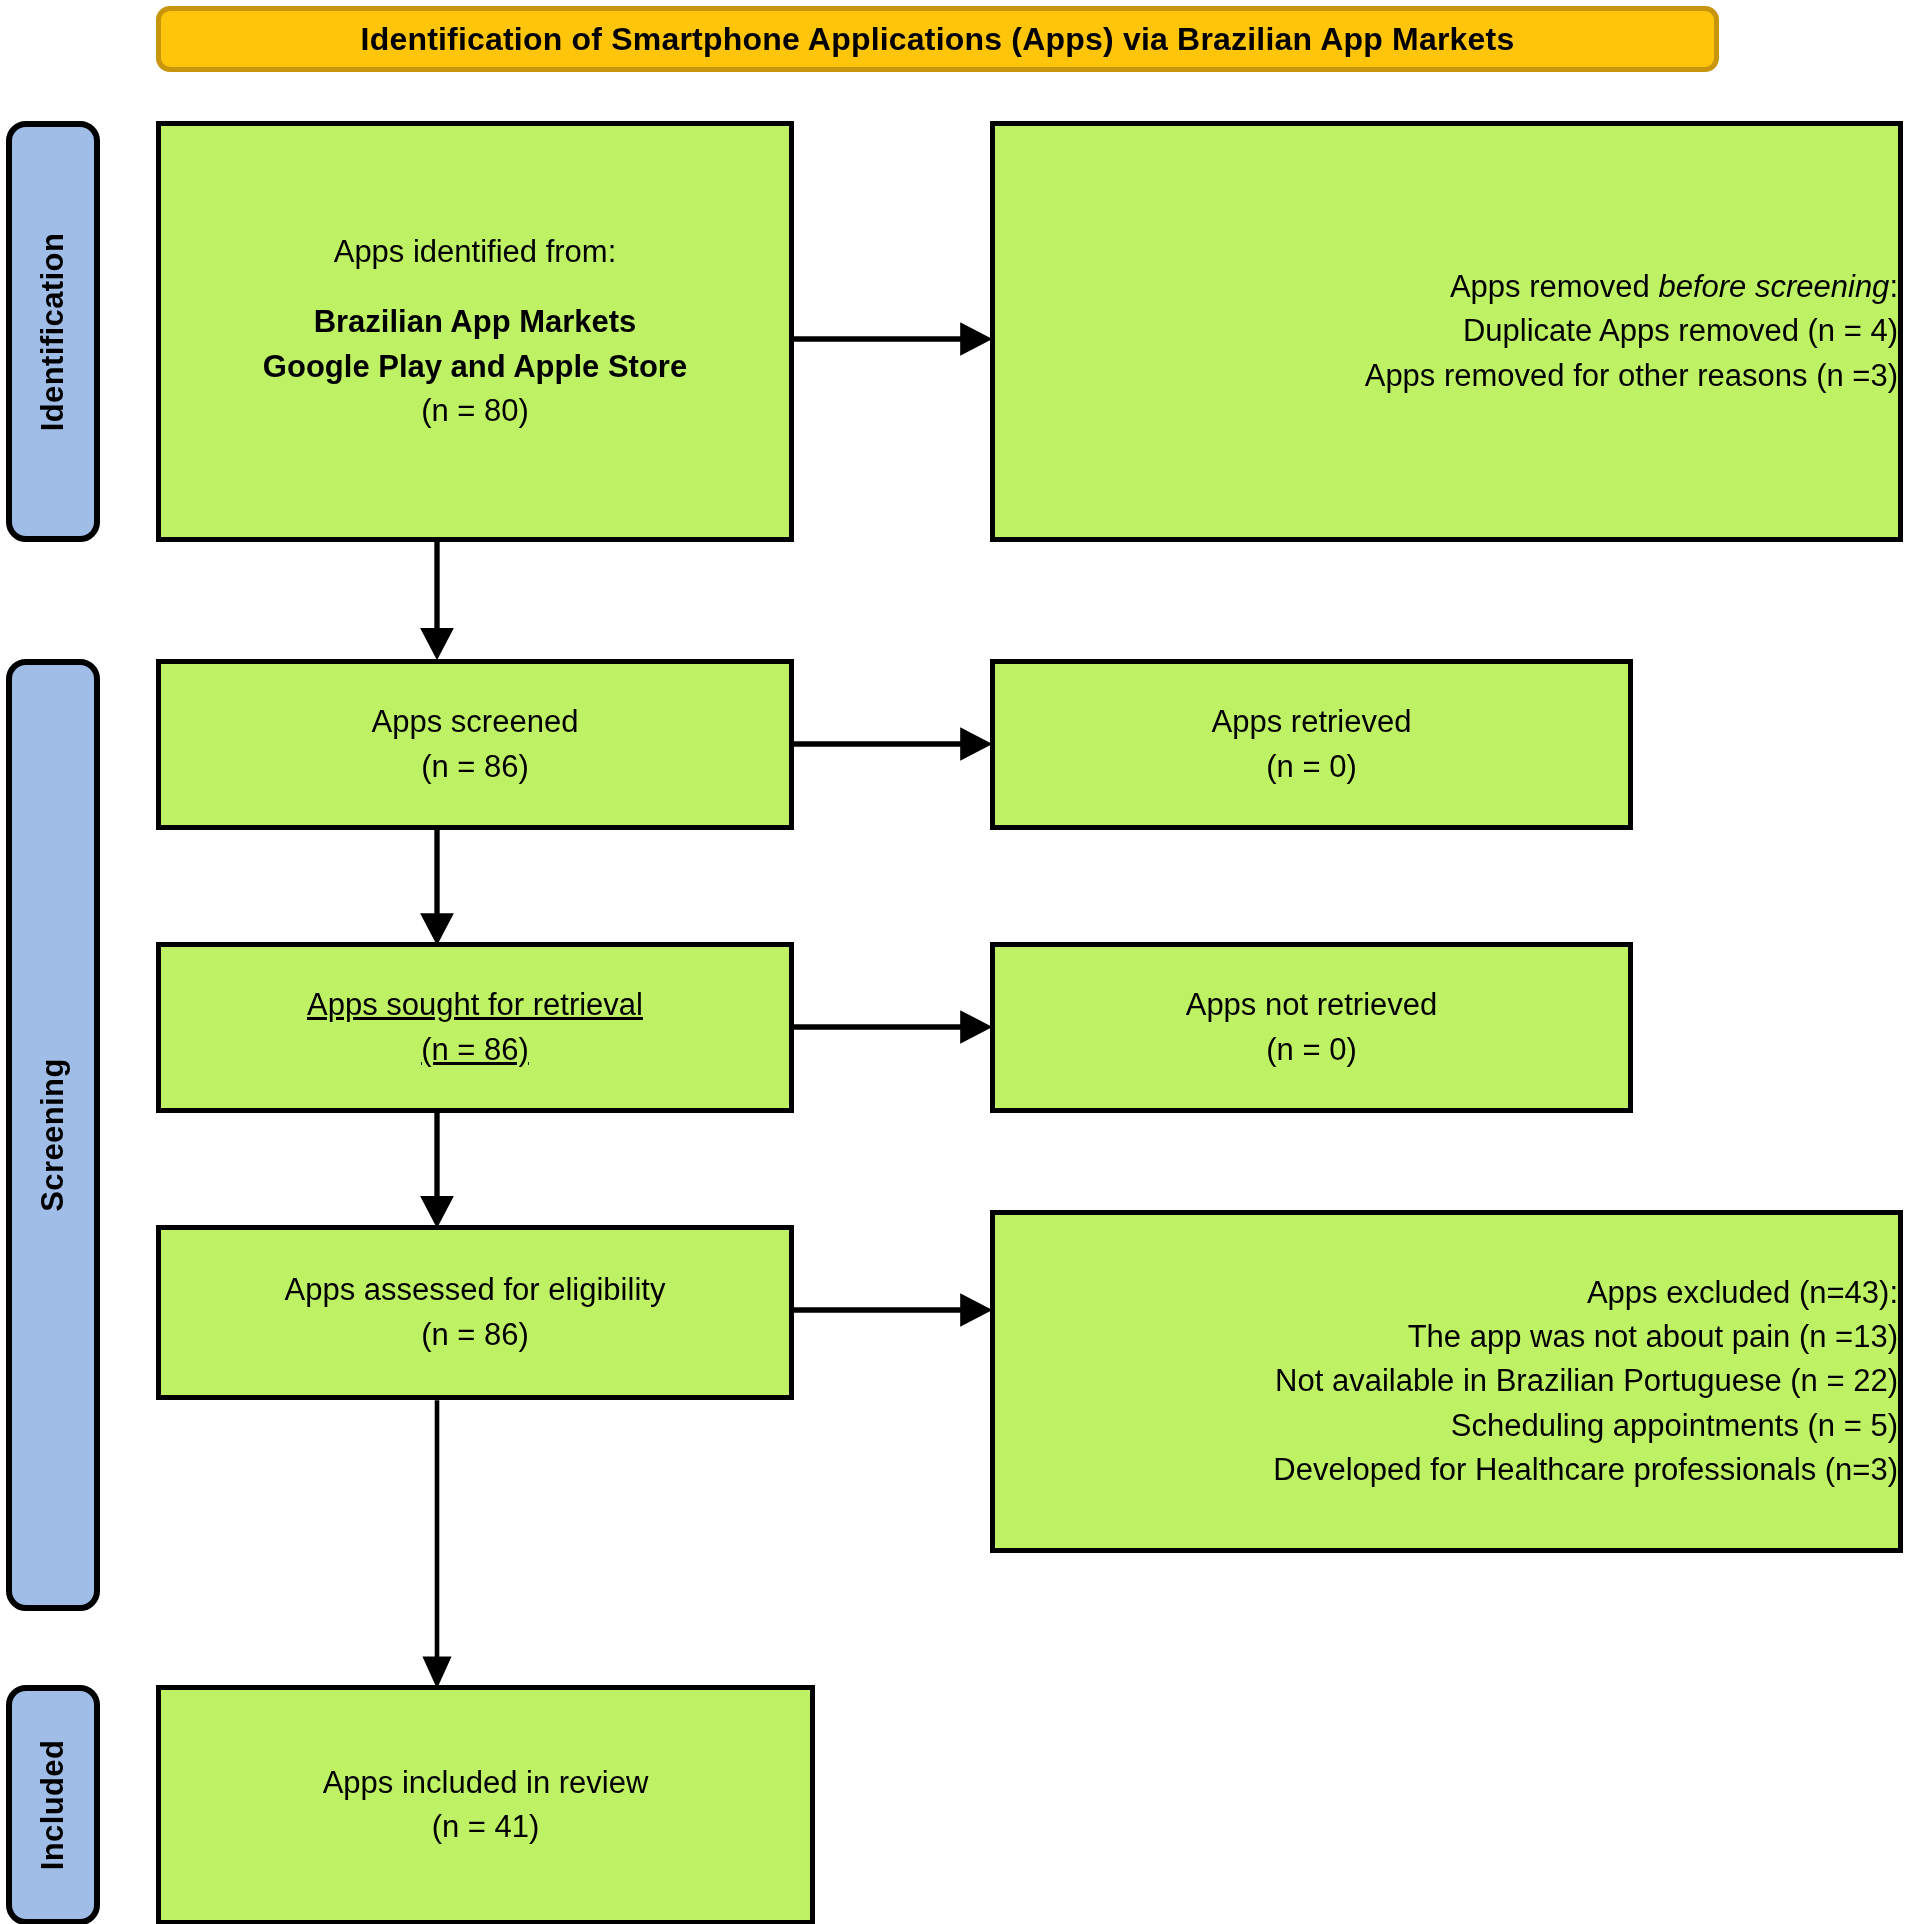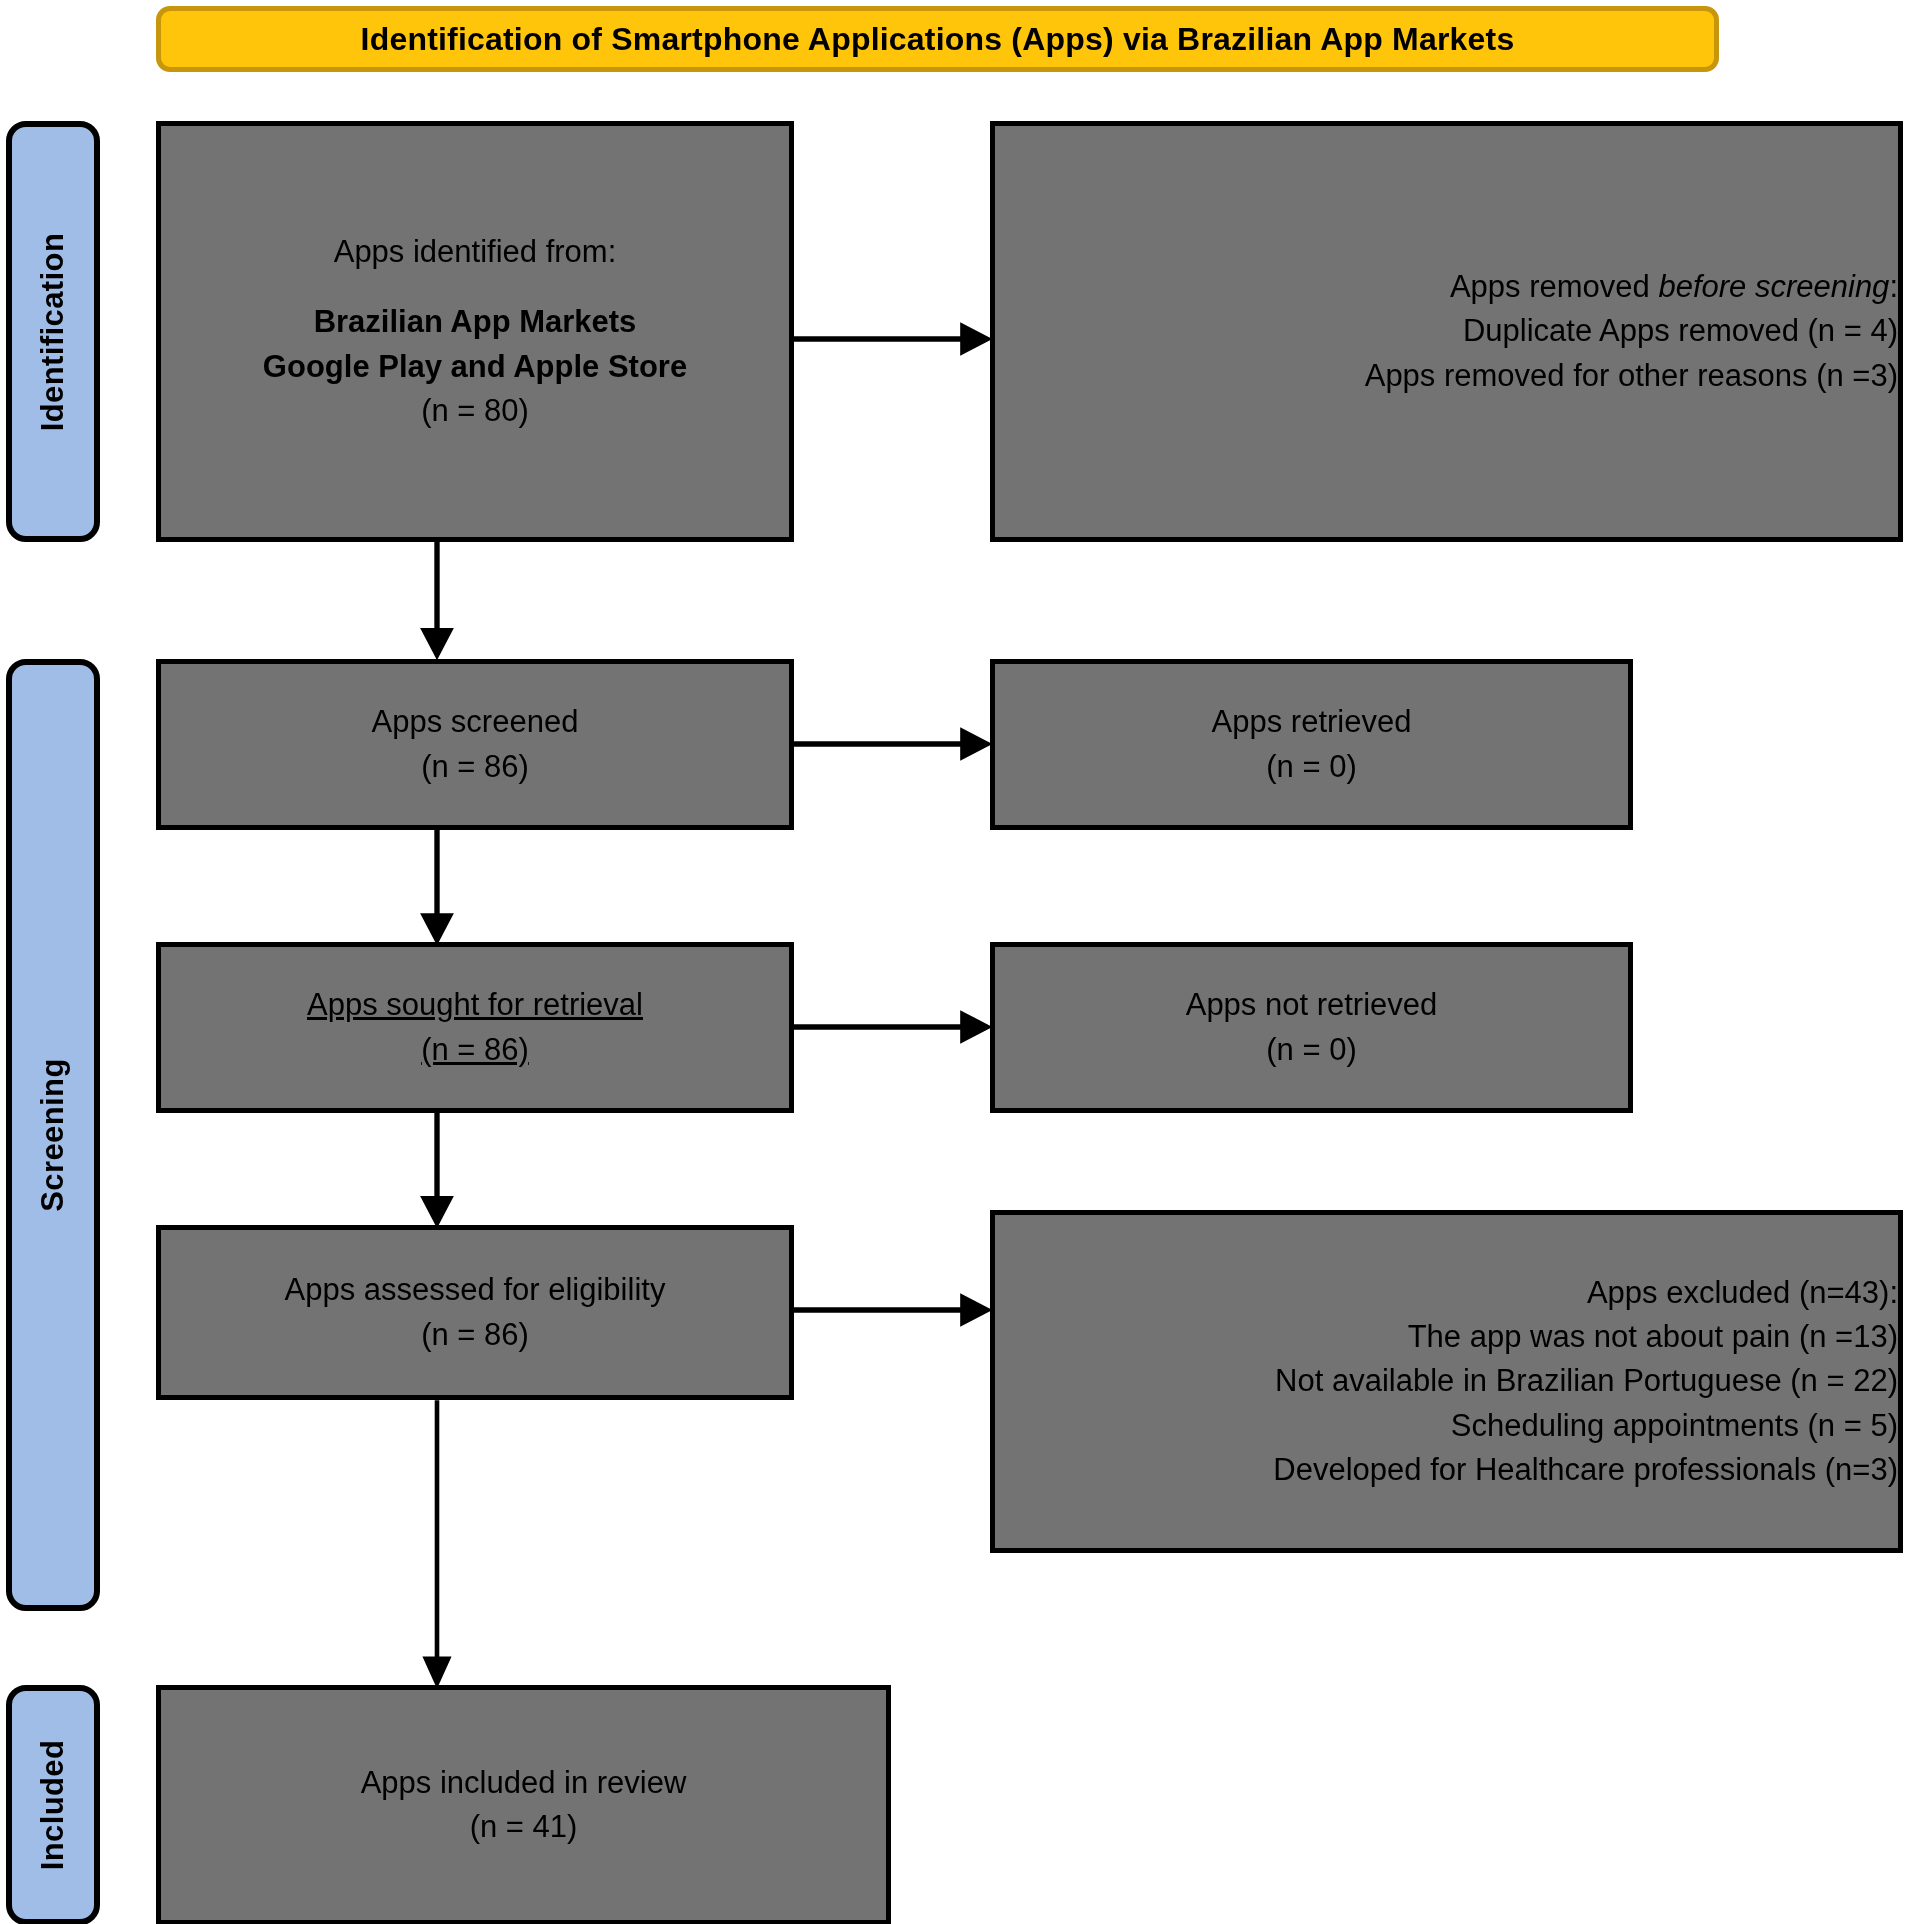--- a/index.html
+++ b/index.html
@@ -63,21 +63,21 @@
     color: #000000;
     letter-spacing: 0.4px;
   }
   .phase-identification { left: 6.2px;  top: 121px;  width: 94px; height: 421px; }
   .phase-screening     { left: 6.2px;  top: 659px;  width: 94px; height: 952px; }
   .phase-included      { left: 6.2px;  top: 1685px; width: 94px; height: 240px; }
 
   
   .flow-box {
     position: absolute;
-    background: #737373;
+    background: #bef264;
     border: 5.4px solid #000000;
     box-sizing: border-box;
     display: flex;
     flex-direction: column;
     justify-content: center;
   }
   .flow-box.centered { align-items: center; text-align: center; }
   .flow-box.left-aligned { align-items: flex-end; text-align: left; }
 
   .box-line {
@@ -93,21 +93,21 @@
 
   
   .box-identified       { left: 156px;  top: 121px;  width: 638px;  height: 421px; }
   .box-removed          { left: 990px; top: 121px;  width: 913px; height: 421px; }
   .box-screened         { left: 156px;  top: 659px;  width: 638px;  height: 171px; }
   .box-excluded-0       { left: 990px; top: 659px;  width: 643px;  height: 171px; }
   .box-sought           { left: 156px;  top: 942px; width: 638px;  height: 171px; text-decoration: underline; }
   .box-notretrieved     { left: 990px; top: 942px; width: 643px;  height: 171px; }
   .box-eligibility      { left: 156px;  top: 1225px; width: 638px;  height: 175px; }
   .box-excluded-reasons { left: 990px; top: 1210px; width: 913px; height: 343px; }
-  .box-included         { left: 156px;  top: 1685px; width: 735px;  height: 240px; }
+  .box-included         { left: 156px;  top: 1685px; width: 659px;  height: 240px; }
 
   
   .arrow {
     position: absolute;
     pointer-events: none;
   }
   .arrow svg { display: block; overflow: visible; }
 </style>
 </head>
 <body>

